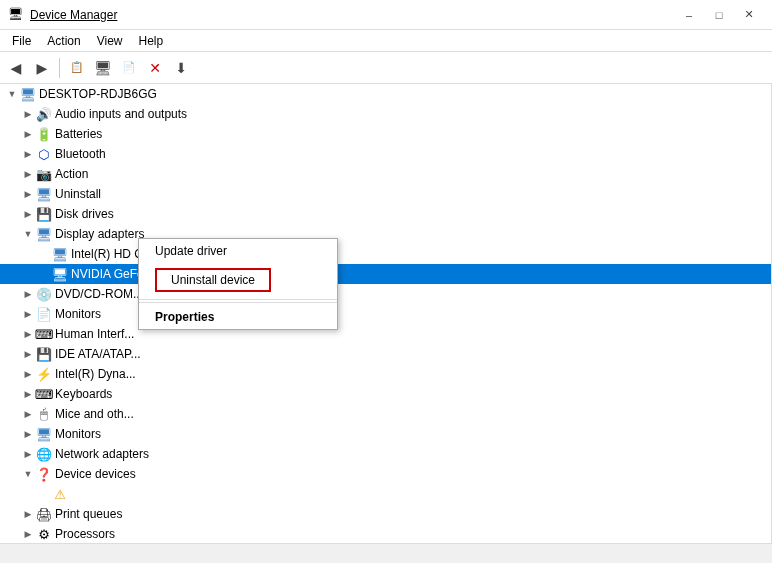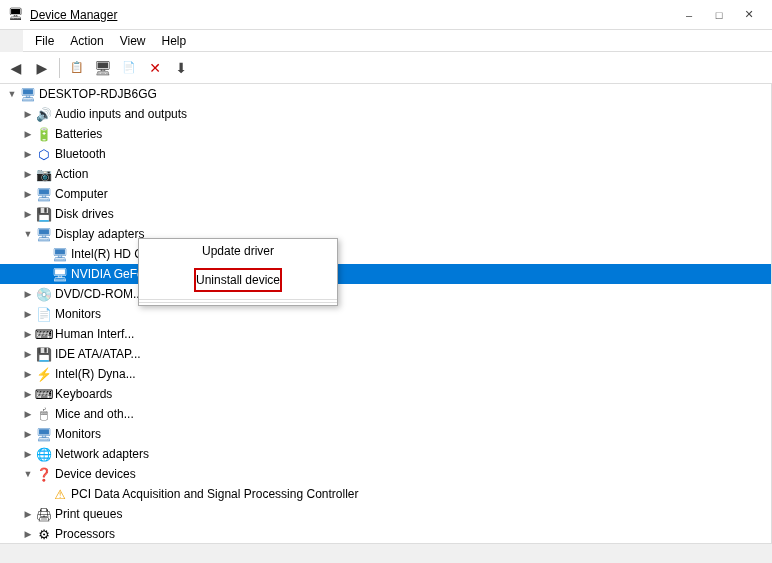--- a/index.html
+++ b/index.html
@@ -54,21 +54,20 @@
     }
 
     
     .menu-bar {
       background: #fff;
       height: 22px;
       display: flex;
       align-items: center;
       padding: 0 4px;
       border-bottom: 1px solid #ddd;
-      margin-left: 23px;
     }
     .menu-item {
       padding: 2px 8px;
       cursor: pointer;
       font-size: 12px;
       color: #000;
     }
 
     
     .toolbar {
@@ -166,28 +165,27 @@
       box-shadow: 2px 2px 6px rgba(0,0,0,0.25);
       z-index: 100;
       min-width: 200px;
     }
     .context-menu-item {
       padding: 5px 16px;
       cursor: pointer;
       font-size: 12px;
       display: flex;
       align-items: center;
-      justify-content: center;
     }
     .context-menu-item.uninstall {
       position: relative;
     }
     .uninstall-border {
       border: 2px solid #cc0000;
-      padding: 3px 0;
+      padding: 3px 14px;
       margin: 0 0;
     }
     .context-menu-separator {
       height: 1px;
       background: #ddd;
       margin: 2px 0;
     }
     .context-menu-bold {
       font-weight: bold;
     }
@@ -274,21 +272,21 @@
 
     <div class="tree-item indent-2">
       <span class="tree-expand">▶</span>
       <span class="tree-icon">📷</span>
       <span class="tree-label">Action</span>
     </div>
 
     <div class="tree-item indent-2">
       <span class="tree-expand">▶</span>
       <span class="tree-icon icon-computer">🖥</span>
-      <span class="tree-label">Computer</span>
+      <span class="tree-label">Uninstall</span>
     </div>
 
     <div class="tree-item indent-2">
       <span class="tree-expand">▶</span>
       <span class="tree-icon">💾</span>
       <span class="tree-label">Disk drives</span>
     </div>
 
     <div class="tree-item indent-2">
       <span class="tree-expand">▼</span>
@@ -364,21 +362,20 @@
 
     <div class="tree-item indent-2">
       <span class="tree-expand">▼</span>
       <span class="tree-icon">❓</span>
       <span class="tree-label">Device devices</span>
     </div>
 
     <div class="tree-item indent-3">
       <span class="tree-expand" style="color:transparent;">▶</span>
       <span class="tree-icon" style="color:#f0a000;">⚠</span>
-      <span class="tree-label">PCI Data Acquisition and Signal Processing Controller</span>
     </div>
 
     <div class="tree-item indent-2">
       <span class="tree-expand">▶</span>
       <span class="tree-icon">🖨</span>
       <span class="tree-label">Print queues</span>
     </div>
 
     <div class="tree-item indent-2">
       <span class="tree-expand">▶</span>
@@ -390,20 +387,23 @@
       <div class="context-menu-item">
         <span>Update driver</span>
       </div>
       <div class="context-menu-item uninstall">
         <span class="uninstall-border">
           <span>Uninstall device</span>
         </span>
       </div>
       <div class="context-menu-separator"></div>
       <div class="context-menu-separator"></div>
+      <div class="context-menu-item context-menu-bold">
+        <span>Properties</span>
+      </div>
     </div>
 
   </div>
 </div>
 
 <div class="status-bar">
   <span></span>
 </div>
 
 </body></html>

